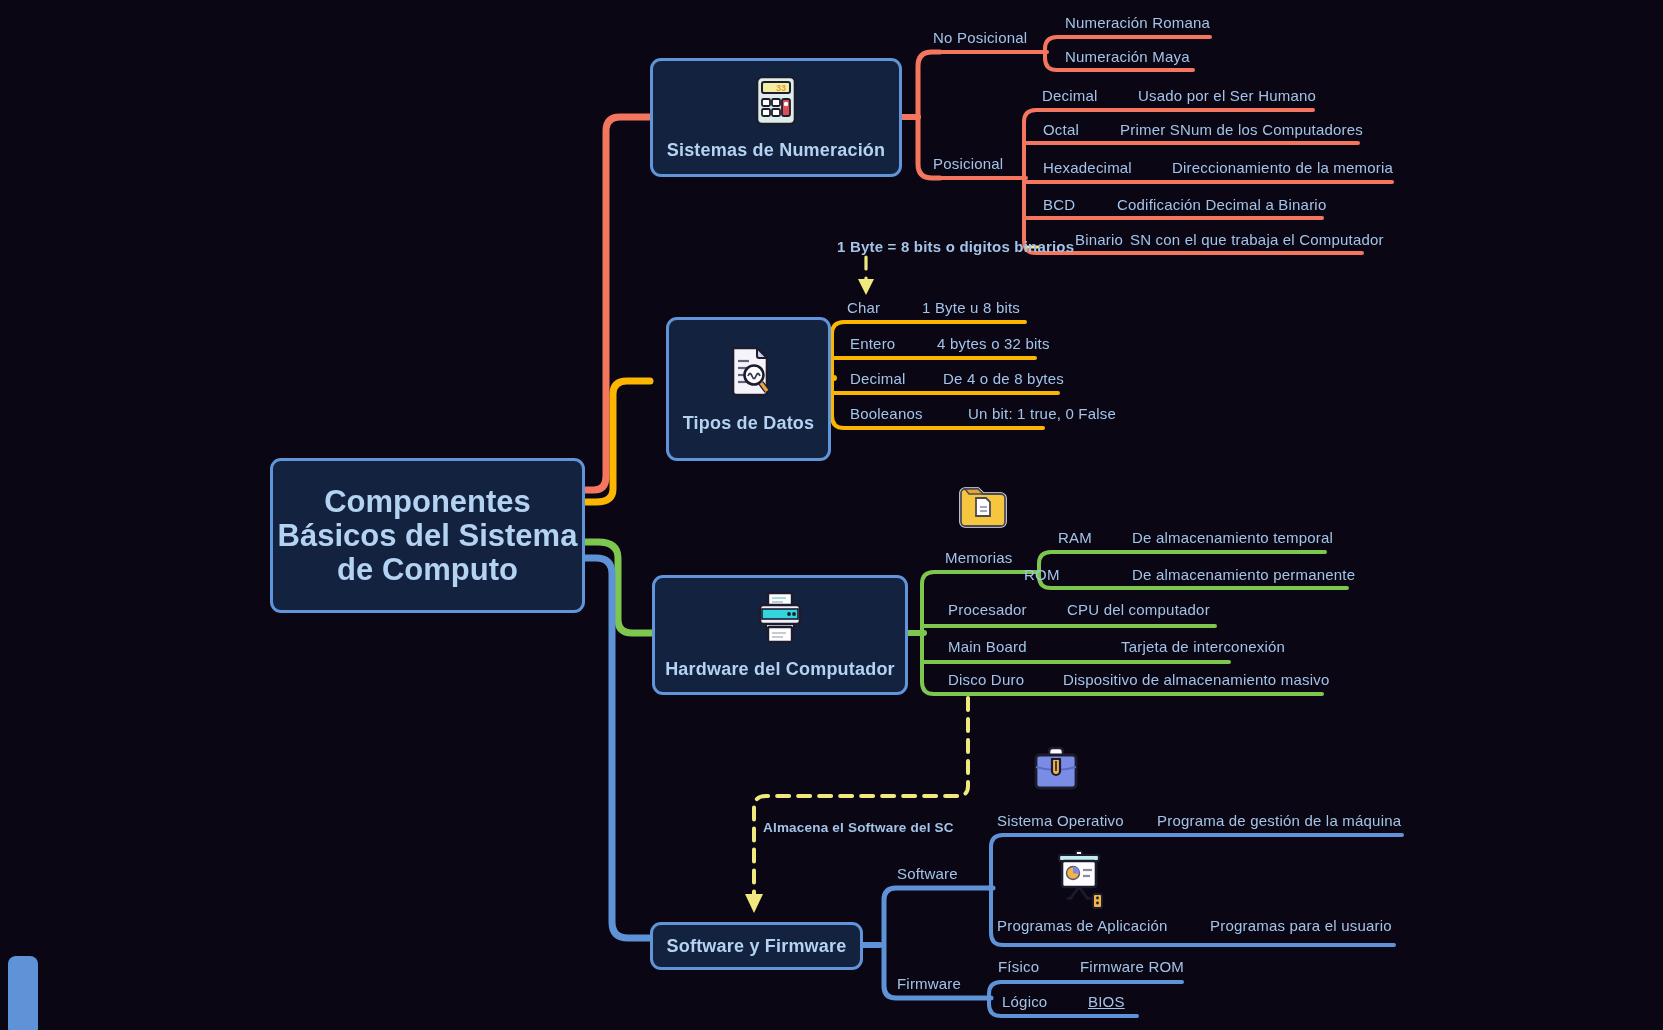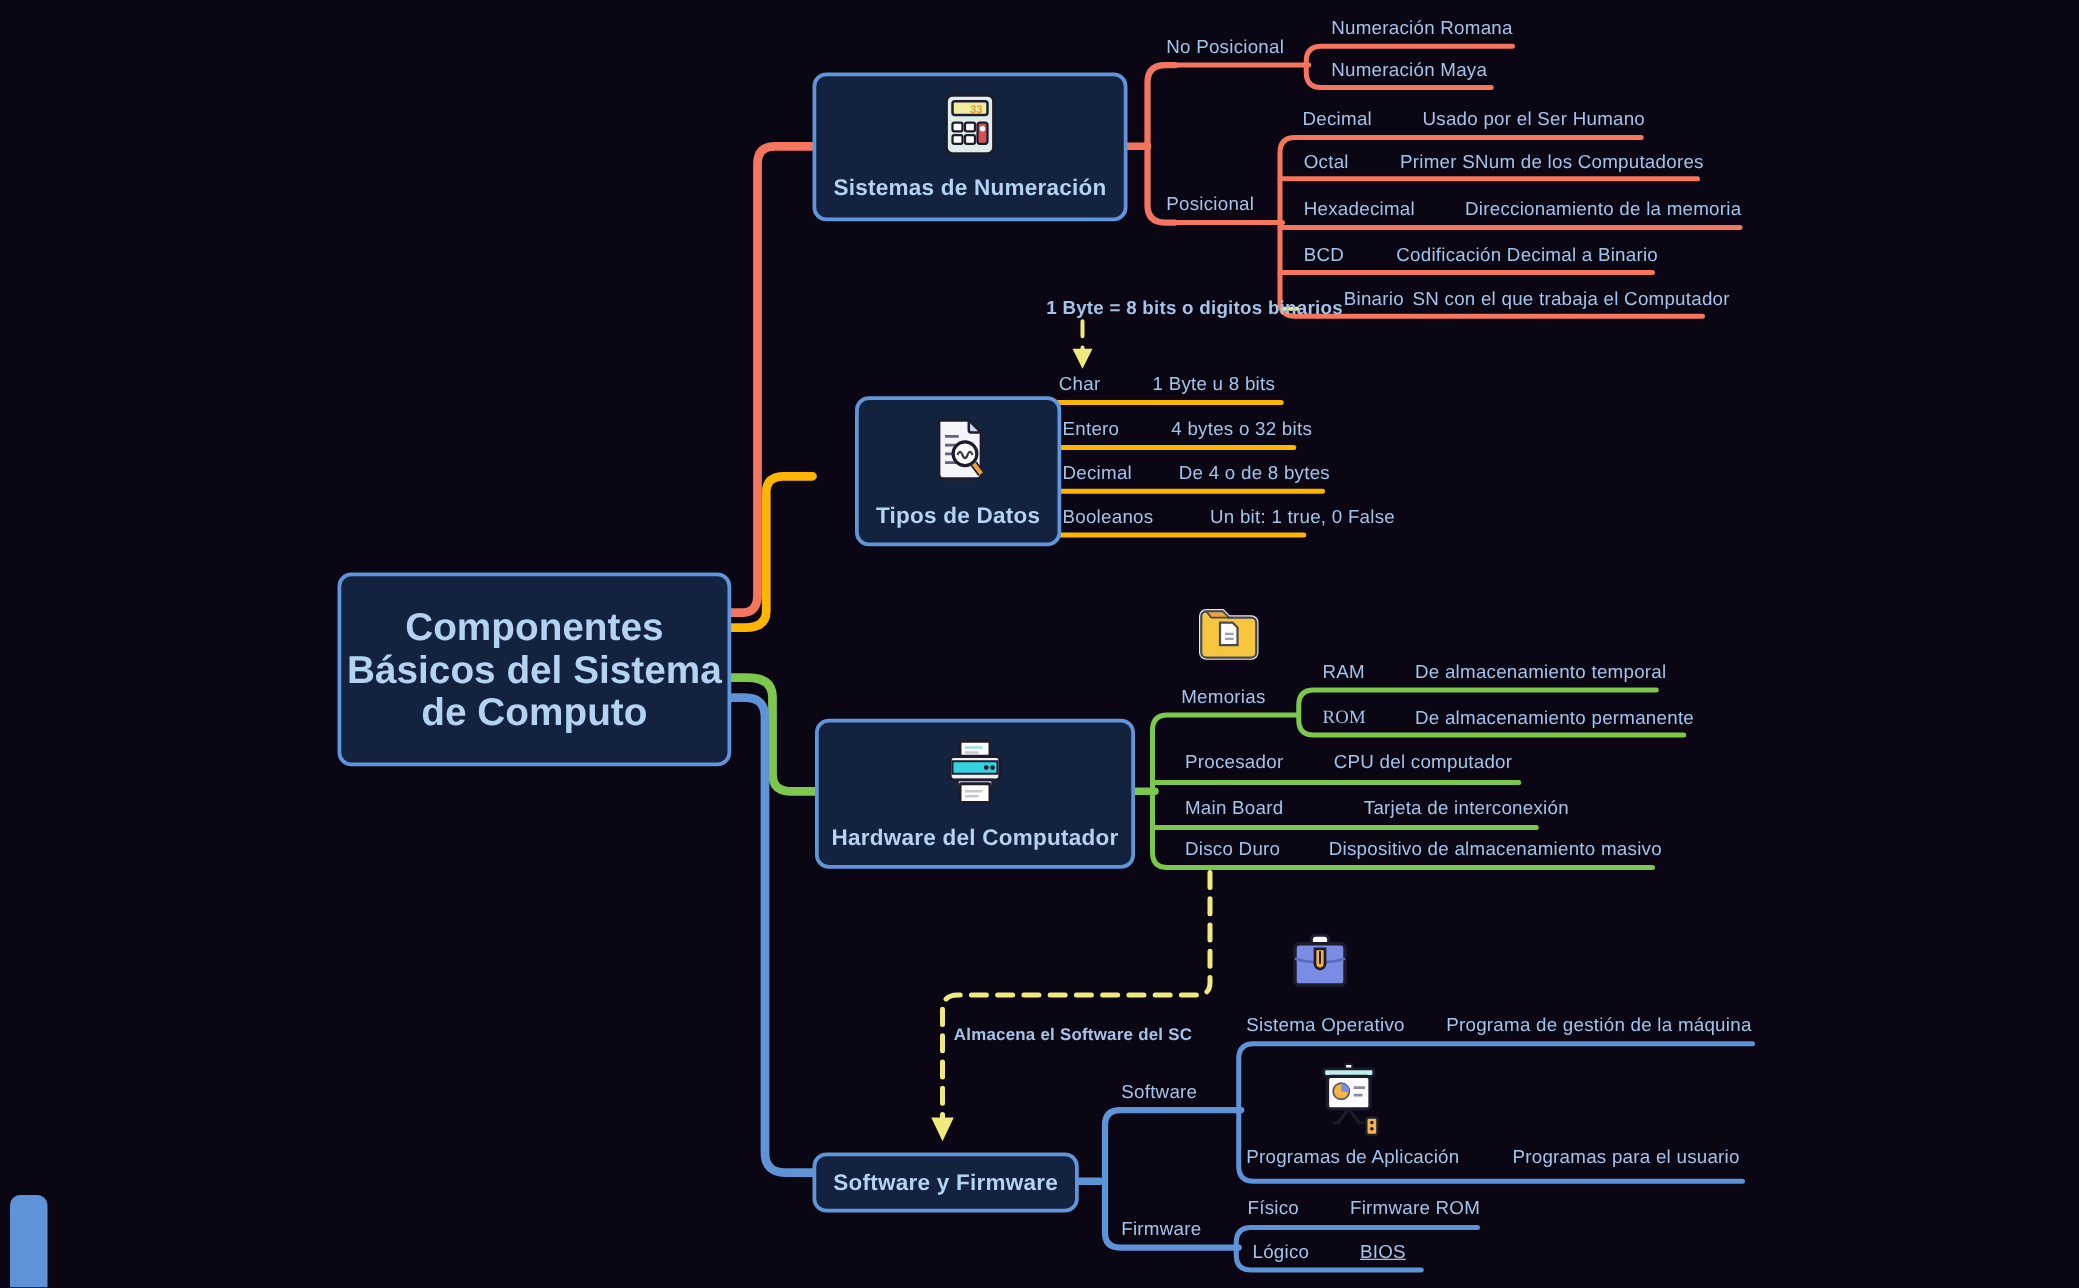--- a/index.html
+++ b/index.html
@@ -117,21 +117,21 @@
         <rect x="19" y="24" width="8" height="7" rx="1.5" fill="#ffffff" stroke="#1c1c2e" stroke-width="1.8"></rect>
         <rect x="9" y="34" width="8" height="7" rx="1.5" fill="#ffffff" stroke="#1c1c2e" stroke-width="1.8"></rect>
         <rect x="19" y="34" width="8" height="7" rx="1.5" fill="#ffffff" stroke="#1c1c2e" stroke-width="1.8"></rect>
         <rect x="29" y="24" width="8" height="17" rx="2" fill="#d94f52" stroke="#1c1c2e" stroke-width="1.8"></rect>
         <circle cx="33" cy="29" r="2.2" fill="#ffffff"></circle>
       </svg>
     </div>
     <div class="node-title">Sistemas de Numeración</div>
   </div>
 
-  <div class="node" style="left:684px;top:317px;width:165px;height:120px;">
+  <div class="node" style="left:666px;top:317px;width:165px;height:144px;">
     <div class="sticker" style="position:static;">
       <svg width="52" height="56" viewBox="0 0 52 56">
         <path d="M10 4 h24 l10 10 v34 a3 3 0 0 1 -3 3 H13 a3 3 0 0 1 -3 -3 z" fill="#f6f4fb" stroke="#1c1c2e" stroke-width="2.6"></path>
         <path d="M34 4 l10 10 h-8 a2 2 0 0 1 -2 -2 z" fill="#c9d1ef" stroke="#1c1c2e" stroke-width="2"></path>
         <line x1="15" y1="17" x2="26" y2="17" stroke="#62627a" stroke-width="2.2"></line>
         <line x1="15" y1="24" x2="24" y2="24" stroke="#62627a" stroke-width="2.2"></line>
         <line x1="15" y1="31" x2="23" y2="31" stroke="#62627a" stroke-width="2.2"></line>
         <line x1="15" y1="38" x2="24" y2="38" stroke="#62627a" stroke-width="2.2"></line>
         <circle cx="31" cy="31" r="9.5" fill="#ffffff" stroke="#1c1c2e" stroke-width="2.6"></circle>
         <path d="M25 32 q2 -5 4 0 q2 5 4 0 q2 -5 4 0" fill="none" stroke="#3a3a50" stroke-width="1.8"></path>
@@ -197,26 +197,26 @@
       <path d="M5 11 a4 4 0 0 1 4 -4 h13 l5 5 h18 a4 4 0 0 1 4 4 v24 a4 4 0 0 1 -4 4 H9 a4 4 0 0 1 -4 -4 z" fill="#f7c63f" stroke="#4a4a55" stroke-width="1.8"></path>
       <path d="M9 7 h13 l5 5 h-14 z" fill="#e8a33d" stroke="#4a4a55" stroke-width="1.4"></path>
       <path d="M20 16 h10 l4 4 v14 h-14 z" fill="#ffffff" stroke="#4a4a55" stroke-width="1.8"></path>
       <line x1="24" y1="25" x2="31" y2="25" stroke="#9aa0b4" stroke-width="1.8"></line>
       <line x1="24" y1="29" x2="31" y2="29" stroke="#9aa0b4" stroke-width="1.8"></line>
     </svg>
   </div>
   <div class="lbl" style="left:945px;top:549px;">Memorias</div>
   <div class="lbl" style="left:1058px;top:529px;">RAM</div>
   <div class="lbl" style="left:1132px;top:529px;">De almacenamiento temporal</div>
-  <div class="lbl" style="left:1058px;top:566px;font-family:Liberation Serif, serif;">ROM</div>
+  <div class="lbl" style="left:1024px;top:566px;">ROM</div>
   <div class="lbl" style="left:1132px;top:566px;">De almacenamiento permanente</div>
   <div class="lbl" style="left:948px;top:601px;">Procesador</div>
   <div class="lbl" style="left:1067px;top:601px;">CPU del computador</div>
   <div class="lbl" style="left:948px;top:638px;">Main Board</div>
-  <div class="lbl" style="left:1091px;top:638px;">Tarjeta de interconexión</div>
+  <div class="lbl" style="left:1121px;top:638px;">Tarjeta de interconexión</div>
   <div class="lbl" style="left:948px;top:671px;">Disco Duro</div>
   <div class="lbl" style="left:1063px;top:671px;">Dispositivo de almacenamiento masivo</div>
 
   <div class="lbl rel-label" style="left:763px;top:787px;margin-top:33px;">Almacena el Software del SC</div>
 
   <div class="lbl" style="left:897px;top:865px;">Software</div>
   <div class="sticker" style="left:1031px;top:745px;">
     <svg width="50" height="48" viewBox="0 0 50 48">
       <rect x="18" y="3" width="14" height="10" rx="3.5" fill="#ffffff" stroke="#1c1c2e" stroke-width="2.6"></rect>
       <rect x="5" y="10" width="40" height="33" rx="3.5" fill="#7b8ce4" stroke="#1c1c2e" stroke-width="2.8"></rect>

